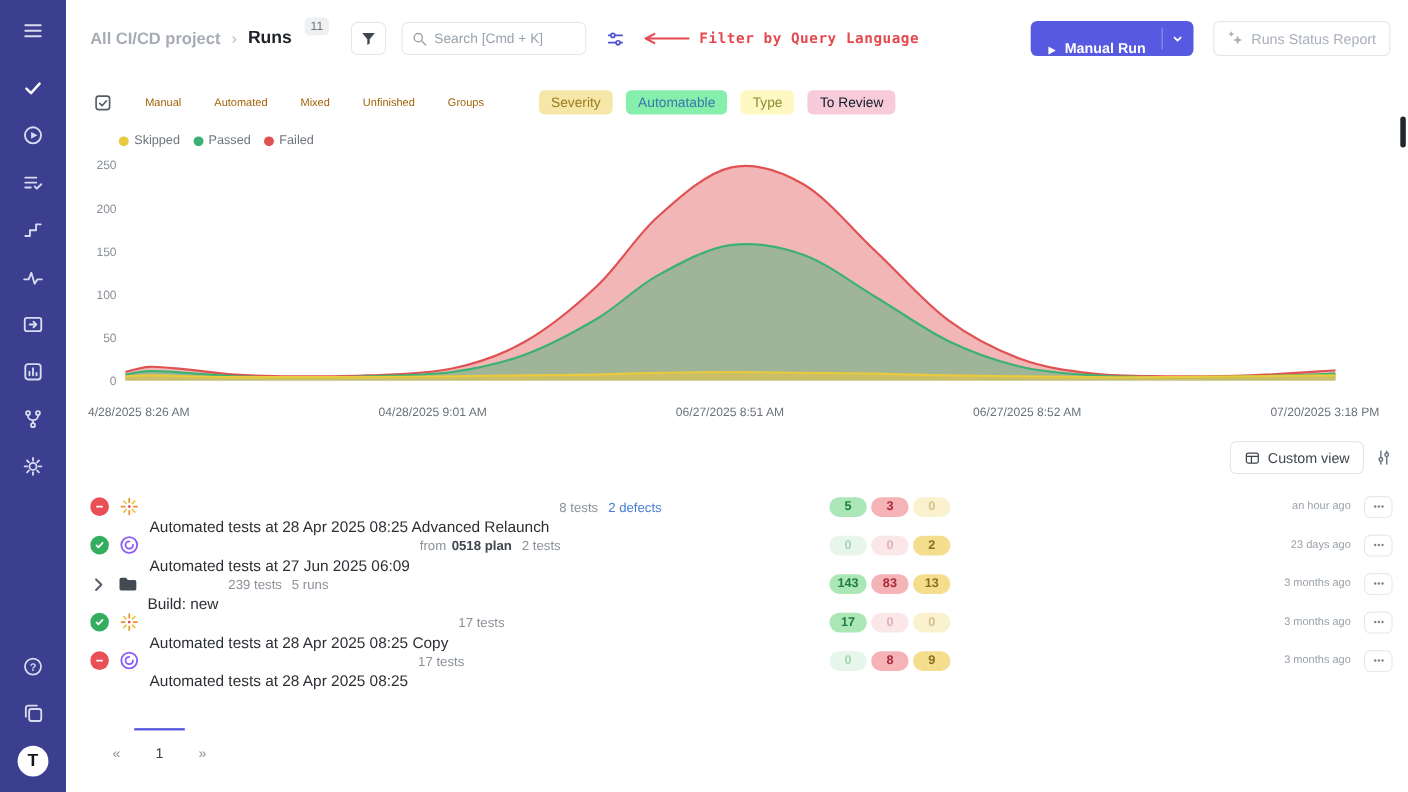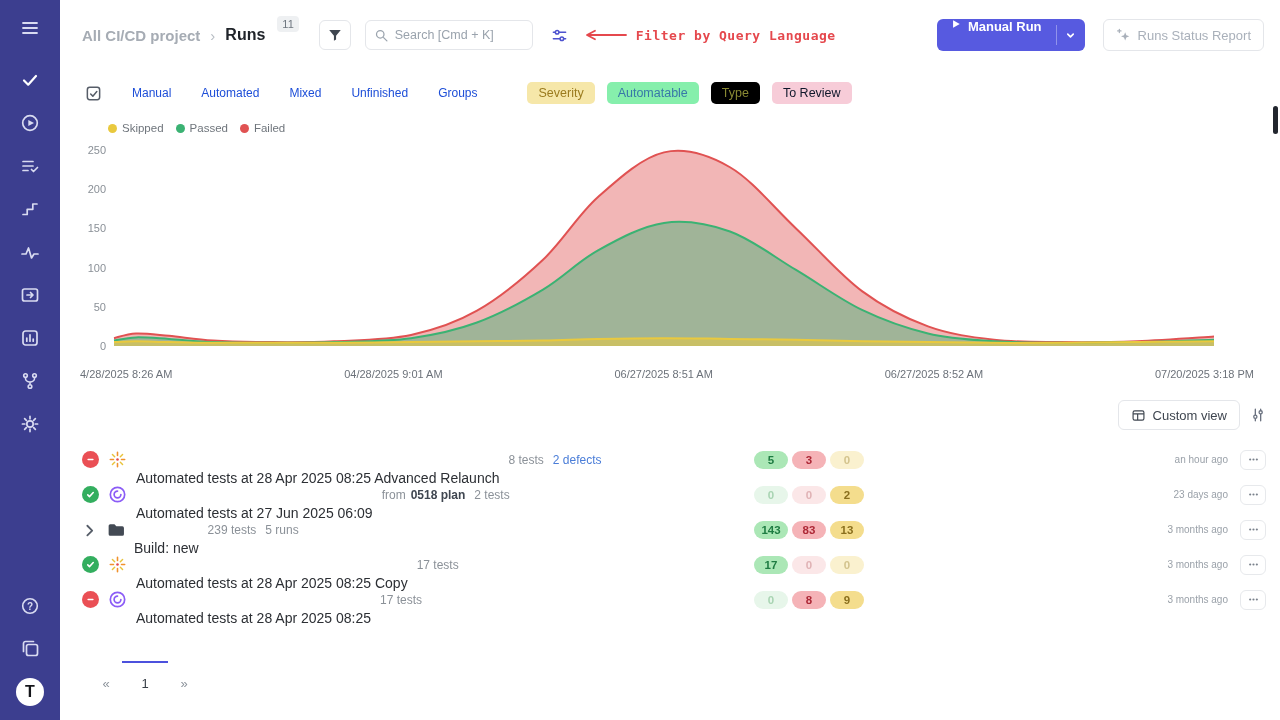--- a/index.html
+++ b/index.html
@@ -34,29 +34,29 @@
     display:flex; align-items:center; padding:0 8px; gap:6px; margin-left:4px; }
   .search-box input { border:none; outline:none; width:100%; font-size:12.5px; color:#3f4650;
     font-family:"Liberation Sans",sans-serif; background:transparent; }
   .search-box input::placeholder { color:#9aa3ad; }
   .query-icon { margin-left:8px; cursor:pointer; display:flex; }
   .annotation { display:flex; align-items:center; gap:8px; margin-left:2px; }
   .annotation-text { font-family:"DejaVu Sans Mono",monospace; font-weight:bold; font-size:13px;
     color:#e5484d; letter-spacing:0.5px; white-space:nowrap; }
   .header-spacer { flex:1; }
   .split-btn { display:flex; height:32px; border-radius:6px; overflow:hidden; background:#575ae0; cursor:pointer; }
-  .split-main { display:flex; align-items:flex-start; gap:7px; padding:0 14px; color:#fff; font-size:13px; font-weight:600; }
+  .split-main { display:flex; align-items:flex-end; gap:7px; padding:0 14px; color:#fff; font-size:13px; font-weight:600; }
   .split-divider { width:1px; background:rgba(255,255,255,0.35); margin:6px 0; }
   .split-caret { width:28px; display:flex; align-items:center; justify-content:center; }
   .ghost-btn { height:32px; display:flex; align-items:center; gap:7px; padding:0 12px; margin-left:8px;
     border:1px solid #e4e6ea; border-radius:6px; background:#fff; color:#a9b0ba; font-size:13px; cursor:pointer; white-space:nowrap; }
 
   
   .tabs-row { display:flex; align-items:center; gap:30px; padding-left:25px; margin-top:8px; height:30px; }
-  .tab-item { font-size:12px; color:#1d4ed8; cursor:pointer; }
+  .tab-item { font-size:10px; color:#a16207; cursor:pointer; }
   .chips { display:flex; gap:12px; margin-left:20px; }
   .chip { font-size:12.5px; padding:4px 11px; border-radius:5px; cursor:pointer; white-space:nowrap; }
 
   
   .legend-row { display:flex; align-items:center; gap:12px; margin:14px 0 0 48px; }
   .legend-item { display:flex; align-items:center; gap:5px; cursor:pointer; }
   .legend-item span.lbl { font-size:11.5px; color:#6f757c; }
   .dot { width:9px; height:9px; border-radius:50%; }
   .dot-skipped { background:#e9c93e; } .dot-passed { background:#3bb273; } .dot-failed { background:#e05252; }
   .chart-wrap { margin:2px 0 0 14px; }
@@ -260,21 +260,21 @@
           </svg>
       </span>
       <span class="tab-item">Manual</span>
       <span class="tab-item">Automated</span>
       <span class="tab-item">Mixed</span>
       <span class="tab-item">Unfinished</span>
       <span class="tab-item">Groups</span>
       <span class="chips">
         <span class="chip" style="background: rgb(246, 231, 169); color: rgb(155, 123, 30);">Severity</span>
         <span class="chip" style="background: #86efac; color: rgb(56, 120, 168);">Automatable</span>
-        <span class="chip" style="background: #000000; color: rgb(138, 138, 51);">Type</span>
+        <span class="chip" style="background: #fef9c3; color: rgb(138, 138, 51);">Type</span>
         <span class="chip" style="background: rgb(247, 204, 216); color: #0f172a;">To Review</span>
       </span>
     </div>
 
     <div class="legend-row">
       <span class="legend-item">
           <span class="dot dot-skipped"></span>
           <span class="lbl">Skipped</span>
         </span>
       <span class="legend-item">

